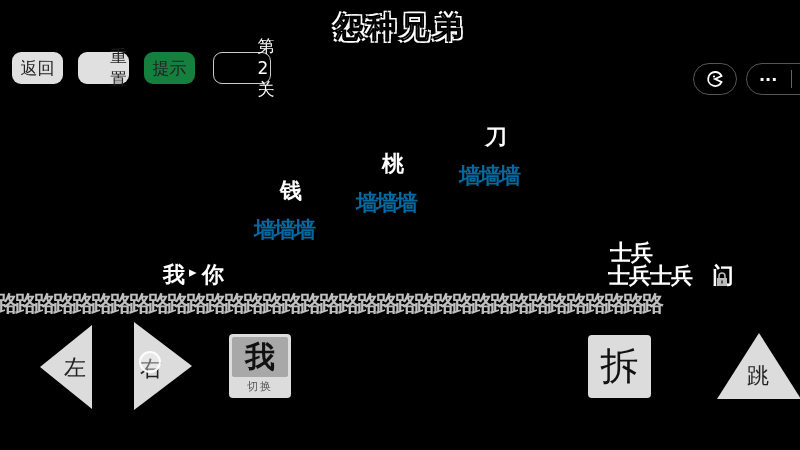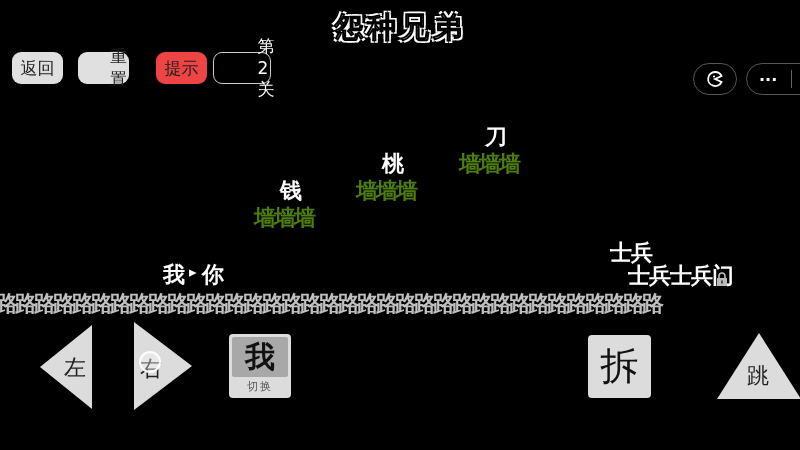--- a/index.html
+++ b/index.html
@@ -19,31 +19,31 @@
       display:inline-block;
       color:#fff;
       text-shadow:
         -2px -2px 0 #fff, 2px -2px 0 #fff, -2px 2px 0 #fff, 2px 2px 0 #fff;
     }
     .topbtn {
       top:52px; height:32px; display:flex; align-items:center; justify-content:center;
       font-size:17px; border-radius:9px; box-sizing:border-box; cursor:pointer;
     }
     .btn-gray { background:#e0e0e0; color:#222; }
-    .btn-yellow { background:#ef4444; color:#222;margin-left:12px; }
+    .btn-yellow { background:#15803d; color:#222; }
     .btn-level { background:#000; color:#fff; border:1.5px solid #ccc;padding-left:48px; }
     .capsule {
       top:63px; height:32px; border:1.5px solid #555; border-radius:17px; box-sizing:border-box;
       display:flex; align-items:center; justify-content:center; color:#fff;
     }
     .word {
       font-size:21px; color:#ddd; line-height:1; white-space:nowrap; letter-spacing:-1px;
       font-weight:bold;
     }
-    .wall { color:#4d7c0f; font-size:22px; letter-spacing:-2px; }
+    .wall { color:#0369a1; font-size:22px; letter-spacing:-2px;margin-top:12px; }
     .item { color:#fff; font-size:22px; }
     .road {
       left:-4px; top:289px; width:820px; font-size:22px; color:#c0c0c0;
       letter-spacing:-3px; white-space:nowrap; overflow:hidden; font-weight:bold;
     }
     .tri-left {
       width:0; height:0; border-top:42px solid transparent; border-bottom:42px solid transparent;
       border-right:52px solid #dcdcdc;
     }
     .tri-right {
@@ -103,21 +103,21 @@
 <div class="abs word wall" style="left:356px;top:180px;">墙墙墙</div>
 
 <div class="abs word item" style="left:485px;top:126px;">刀</div>
 <div class="abs word wall" style="left:459px;top:153px;">墙墙墙</div>
 
 <div class="abs word item" style="left:163px;top:264px;">我</div>
 <div class="abs word" style="left:189px;top:265px;font-size:15px;color:#fff;">▸</div>
 <div class="abs word item" style="left:202px;top:264px;">你</div>
 
 <div class="abs word item" style="left:610px;top:242px;">士兵</div>
-<div class="abs word item" style="left:608px;top:265px;margin-left:20px;">士兵士兵</div>
+<div class="abs word item" style="left:608px;top:265px;">士兵士兵</div>
 
 <div class="abs word item" style="left:712px;top:265px;">门</div>
 <svg class="abs" style="left:716px;top:272px;" width="12" height="14" viewBox="0 0 12 14">
   <path d="M3 6 V4 A3 3 0 0 1 9 4 V6" fill="none" stroke="#bbb" stroke-width="1.6"></path>
   <rect x="1" y="6" width="10" height="8" fill="#bbb"></rect>
   <rect x="5.2" y="8.5" width="1.6" height="3" fill="#333"></rect>
 </svg>
 
 <div class="abs road">路路路路路路路路路路路路路路路路路路路路路路路路路路路路路路路路路路路</div>
 

